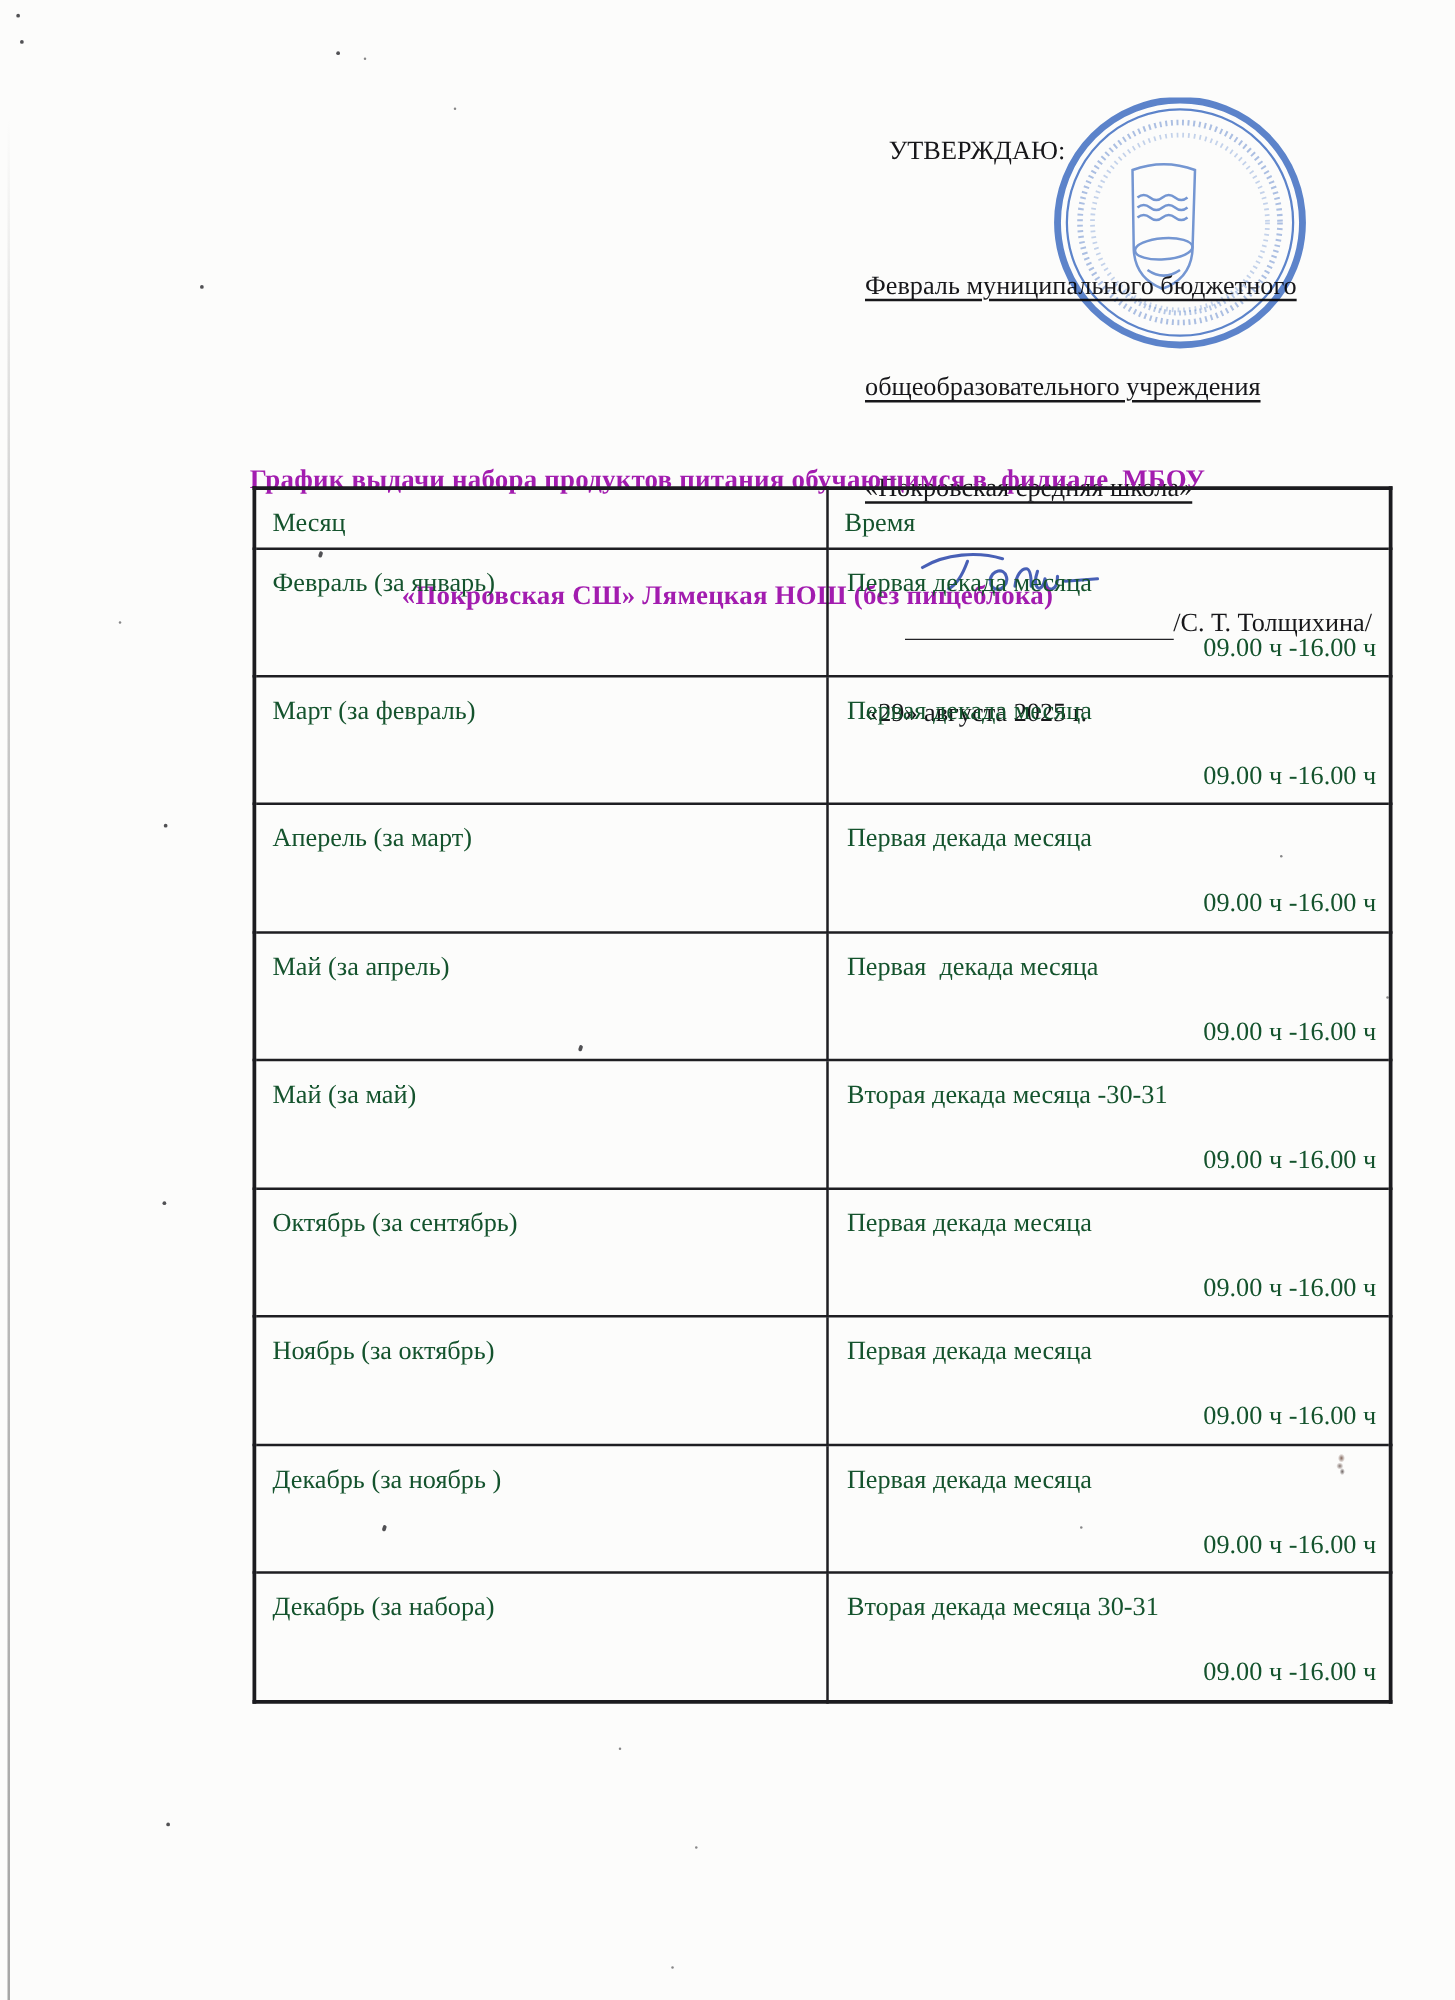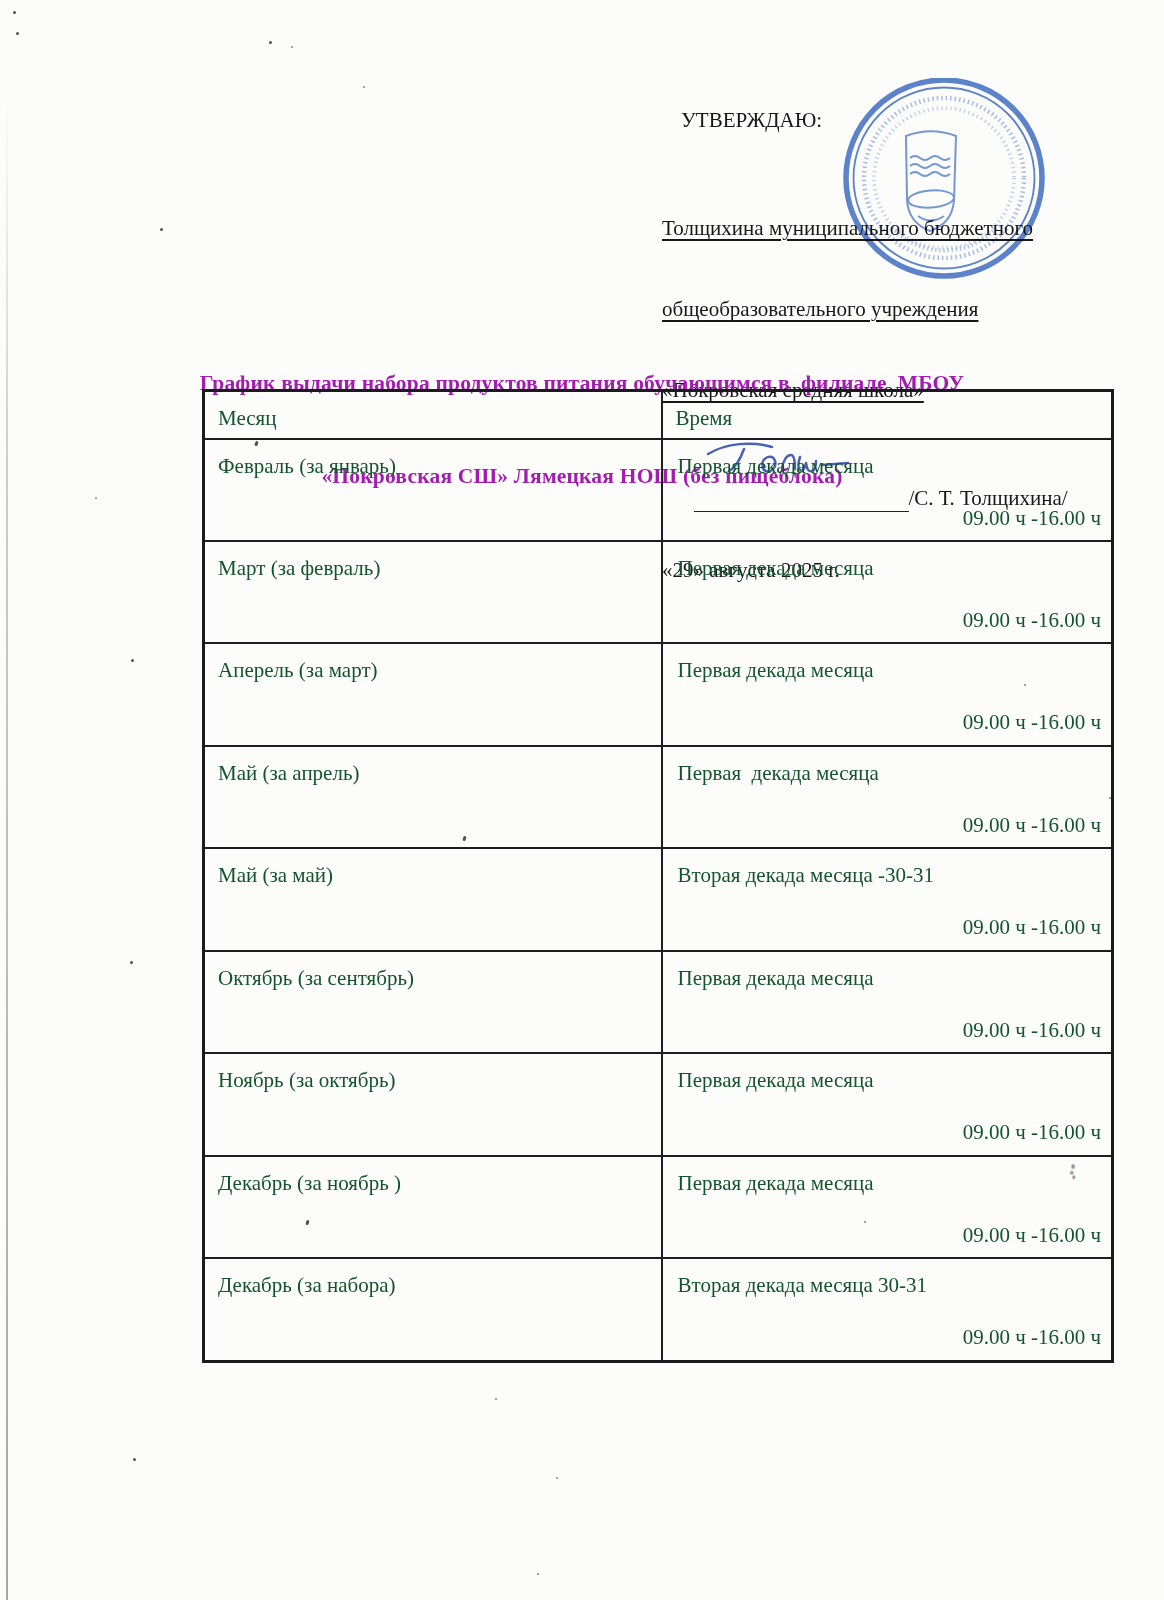--- a/index.html
+++ b/index.html
@@ -13,21 +13,21 @@
     color:#17171a;
   }
   
   .scan-edge{
     position:absolute;left:6px;top:95px;width:2px;height:1505px;
     background:linear-gradient(to bottom, rgba(150,150,150,0), rgba(130,130,130,.4) 25%, rgba(95,95,95,.55));
     pointer-events:none;
   }
   
   .approval{
-    position:absolute;left:662px;top:53px;width:420px;
+    position:absolute;left:692px;top:53px;width:420px;
     font-size:21px;line-height:27px;white-space:pre-wrap;
   }
   .approve-label{margin-left:19px;margin-bottom:27px;}
   .u-line{
     text-decoration:underline;
     text-decoration-thickness:1.6px;
     text-underline-offset:4px;
   }
   .sig-row{position:relative;height:27px;}
   .sig-underscore{
@@ -87,21 +87,21 @@
 </style>
 </head>
 <body>
 
 <div class="page">
 
   <div class="scan-edge"></div>
 
   <div class="approval">
     <div class="approve-label">УТВЕРЖДАЮ:</div>
-    <div class="u-line">Толщихина муниципального бюджетного</div>
+    <div class="u-line">Февраль муниципального бюджетного</div>
     <div class="u-line">общеобразовательного учреждения</div>
     <div class="u-line">«Покровская средняя школа»</div>
     <div class="sig-row">
       <span class="sig-underscore"></span><span class="sig-name">/С. Т. Толщихина/</span>
       
       <svg class="sig-ink" viewBox="0 0 180 44">
         <g fill="none" stroke="#3a54b4" stroke-width="2.5" stroke-linecap="round" stroke-linejoin="round" opacity=".92">
           <path d="M8,18 C26,7 52,5 72,11"></path>
           <path d="M44,13 C40,24 35,32 29,35"></path>
           <path d="M62,28 c2,-8 11,-10 13,-3 c2,6 -4,12 -9,10 c-3,-1 -4,-4 -3,-6"></path>

